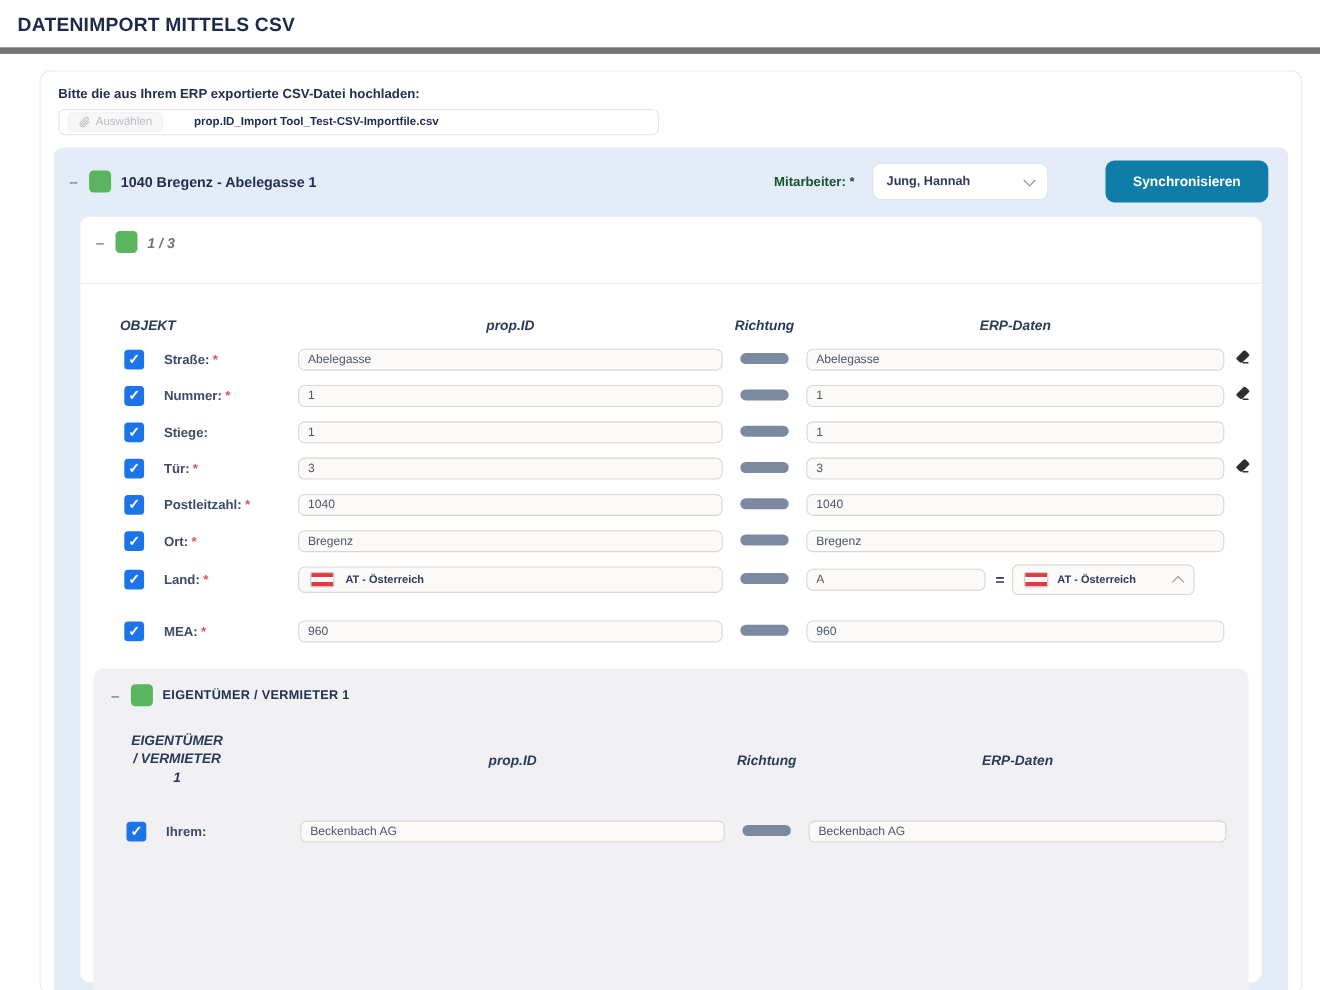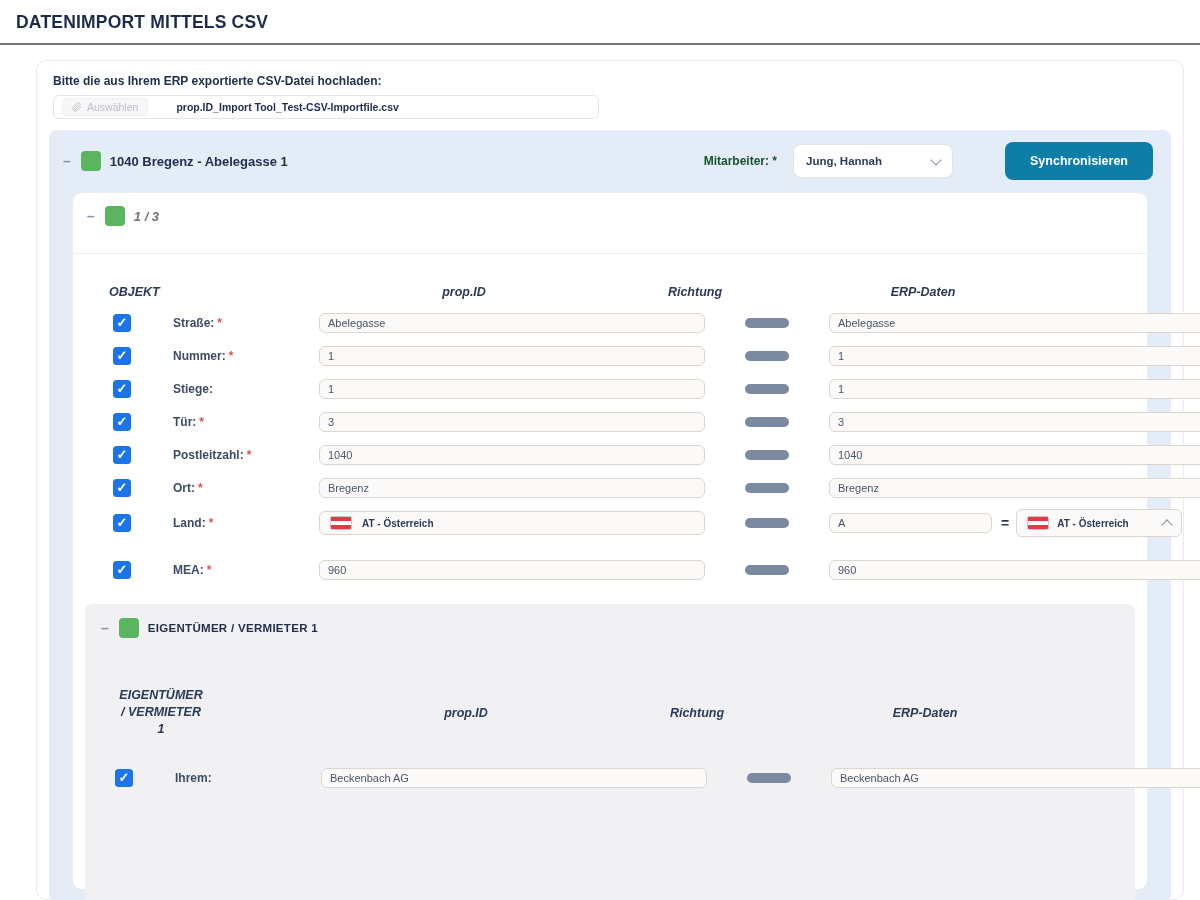--- a/index.html
+++ b/index.html
@@ -1,20 +1,20 @@
 <!DOCTYPE html>
 <html><head>
 <meta charset="utf-8">
 <style>
   * { margin:0; padding:0; box-sizing:border-box; }
   html,body { width:1200px; height:900px; overflow:hidden; background:#fff;
               font-family:"Liberation Sans", sans-serif; }
 
   
-  .page-header { padding:12px 16px 10px 16px; border-bottom:2px solid #737373; }
+  .page-header { padding:12px 16px 10px 16px; border-bottom:6px solid #737373; }
   .page-title { font-size:17.5px; font-weight:800; letter-spacing:.2px; color:#1c2b4a; }
 
   
   .outer-panel { margin:15px 16px 0 36px; border:1px solid #e9ebf0; border-radius:10px;
                  padding:13px 12px 12px 12px; height:840px; }
 
   .upload-label { margin-left:4px; font-size:12px; font-weight:700; color:#22304f; }
   .file-box { margin:7px 0 0 4px; width:546px; height:24px; border:1px solid #e3e4e9;
               border-radius:6px; background:#fff; display:flex; align-items:center; padding:0 8px; }
   .choose-btn { display:inline-flex; align-items:center; gap:5px; background:#f7f7f8;
@@ -55,21 +55,21 @@
 
   .card-divider { margin-top:27px; border-top:1px solid #ededef; }
 
   
   .map-table { margin-top:31px; padding:0 16px 0 36px; }
   .trow, .thead { display:grid; grid-template-columns:40px 122px 386px 76px 380px 20px; align-items:center; }
   .thead { margin-bottom:12px;font-style:italic; }
   .th { font-size:12.5px; font-weight:700; color:#2a3a58; }
   .th.c12 { grid-column:1/3; text-align:left; }
   .th.center { text-align:center; }
-  .trow { height:24px; margin-bottom:9px;gap:24px; }
+  .trow { height:24px; margin-bottom:9px; }
   .cell-check .checkbox { margin-left:4px; vertical-align:middle; }
   .cell-label { font-size:12px; font-weight:600; color:#3d4b66; }
   .req { color:#e0524e; margin-left:3px; font-weight:700; }
   .field { width:100%; height:20px; border:1px solid #dcd6cf; border-radius:6px; background:#fbfaf8;
            padding:0 8px; font-size:11px; color:#4a5568; font-family:"Liberation Sans", sans-serif; }
   .cell-dir { text-align:center; }
   .pill { display:inline-block; width:44px; height:10px; border-radius:5px; background:#7b8aa0; }
   .cell-eraser { text-align:right; }
   .eraser { display:inline-block; margin-left:9px; cursor:pointer; line-height:0; }
 
@@ -86,21 +86,21 @@
             background:#fbfaf8; padding:0 10px; cursor:pointer; }
   .mapped span.txt { font-size:10px; font-weight:700; color:#2c3b5a; }
   .mapped.land { height:28px; width:166px; }
 
   .row-gap { height:12px; }
 
   
   .owner-section { margin:22px 12px 0 12px; background:#f1f1f3; border-radius:8px; height:300px; }
   .owner-header { display:flex; align-items:center; padding:14px 0 0 16px; }
   .owner-title { margin-left:9px; font-size:11.5px; font-weight:800; color:#22304f; letter-spacing:.3px; }
-  .owner-table { margin-top:49px; padding:0 6px 0 26px; }
+  .owner-table { margin-top:23px; padding:0 6px 0 26px; }
   .owner-col1 { grid-column:1/3; width:100px; text-align:center; font-size:12.5px; font-weight:700;
                 color:#2a3a58; line-height:17px; }
   .owner-table .thead { align-items:center; margin-bottom:28px; }
   .owner-table .trow { margin-bottom:22px; }
 </style>
 </head>
 <body>
 
 <div class="page-header">
   <div class="page-title">DATENIMPORT MITTELS CSV</div>

